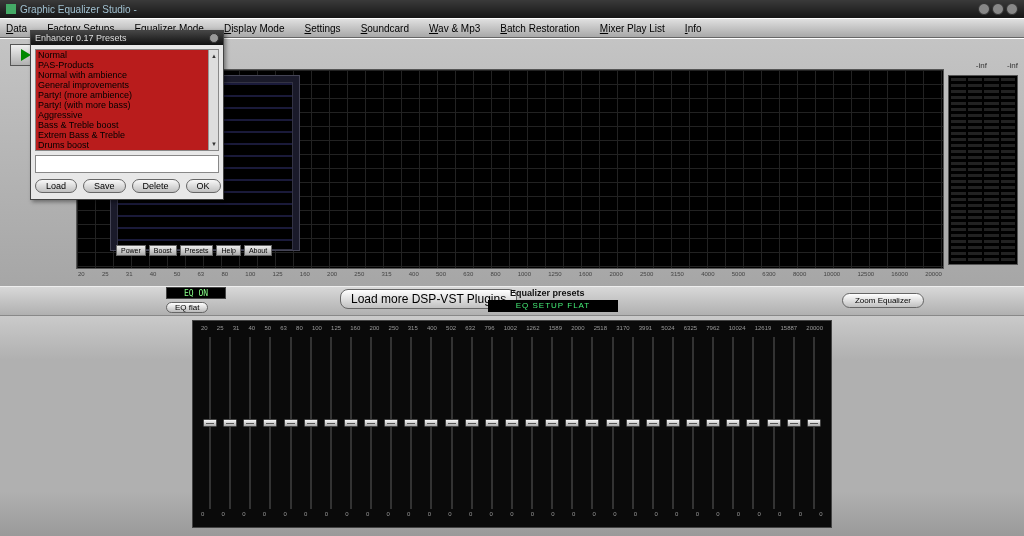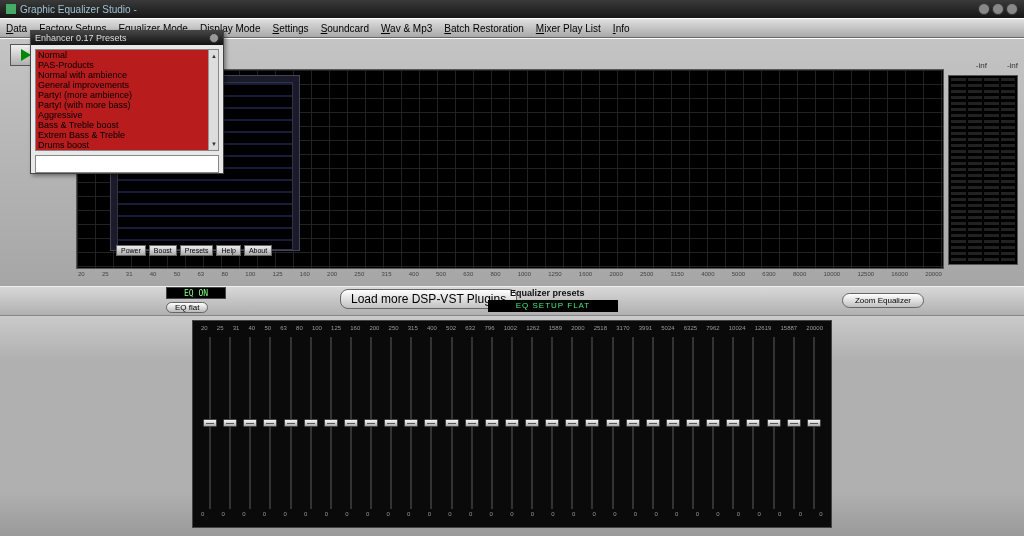--- a/index.html
+++ b/index.html
@@ -2,21 +2,21 @@
 <html><head>
 <meta charset="utf-8">
 <style>
   * { box-sizing: border-box; margin: 0; padding: 0; font-family: Tahoma, Arial, sans-serif; }
   body { width: 1024px; height: 536px; background: #b0b0b0; overflow: hidden; position: relative; }
   .titlebar { height: 18px; background: linear-gradient(#3a3a3a,#161616); color: #a0c0d0; font-size: 10px; padding: 2px 6px; display: flex; align-items: center; justify-content: space-between; }
   .title-left { display:flex; align-items:center; gap:4px; }
   .title-icon { width:10px; height:10px; background:#4a6; display:inline-block; }
   .win-controls { display:flex; gap:2px; }
   .win-btn { width:12px; height:12px; background:#888; border-radius:6px; border:1px solid #333; }
-  .menubar { height: 20px; background: linear-gradient(#e0e0e0,#a8a8a8); border-top:1px solid #fff; border-bottom:1px solid #666; padding: 0 6px; font-size:10px; display:flex; gap:12px; align-items:center; }
+  .menubar { height: 20px; background: linear-gradient(#e0e0e0,#a8a8a8); border-top:1px solid #fff; border-bottom:1px solid #666; padding: 0 6px; font-size:10px; display:flex; gap:20px; align-items:center; }
   .menu-item { cursor: default; }
   .menu-item u { text-decoration: underline; }
   .main-top { position: relative; height: 248px; background: linear-gradient(#c4c4c4,#a6a6a6); border-top:1px solid #fff; }
   .transport { position:absolute; left:10px; top:5px; display:flex; gap:2px; }
   .t-btn { width:32px; height:22px; background:linear-gradient(#f0f0f0,#b0b0b0); border:1px solid #555; display:flex; align-items:center; justify-content:center; position:relative;}
   .play-ic { width:0; height:0; border-left:10px solid #080; border-top:6px solid transparent; border-bottom:6px solid transparent;}
   .stop-ic { width:10px; height:10px; background:#111;}
   .push-ic { width:0;height:0;border-left:6px solid transparent;border-right:6px solid transparent;border-bottom:10px solid #22a;}
   .graph-panel { position:absolute; left:76px; top:30px; right:80px; height:200px; background:#000; border:1px solid #555;}
   .grid-lines { position:absolute; inset:0; background-image:
@@ -448,13 +448,19 @@
         <div>Party! (with more bass)</div>
         <div>Aggressive</div>
         <div>Bass &amp; Treble boost</div>
         <div>Extrem Bass &amp; Treble</div>
         <div>Drums boost</div>
         <div>Deep Bass boost</div>
       </div>
     <div class="dlg-scroll"></div>
   </div>
   <div class="dlg-text"></div>
+  <div class="dlg-btnrow">
+    <button class="dlg-btn">Load</button>
+    <button class="dlg-btn">Save</button>
+    <button class="dlg-btn">Delete</button>
+    <button class="dlg-btn">OK</button>
+  </div>
 </div>
 
 </body></html>

